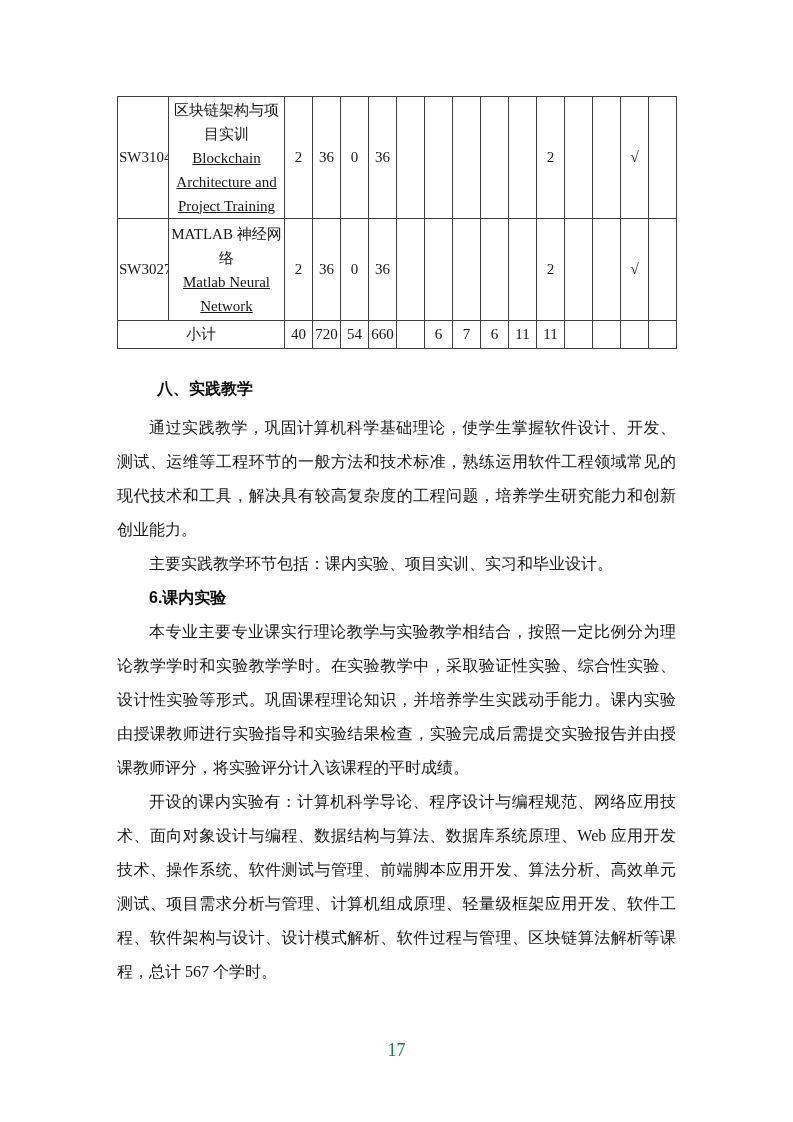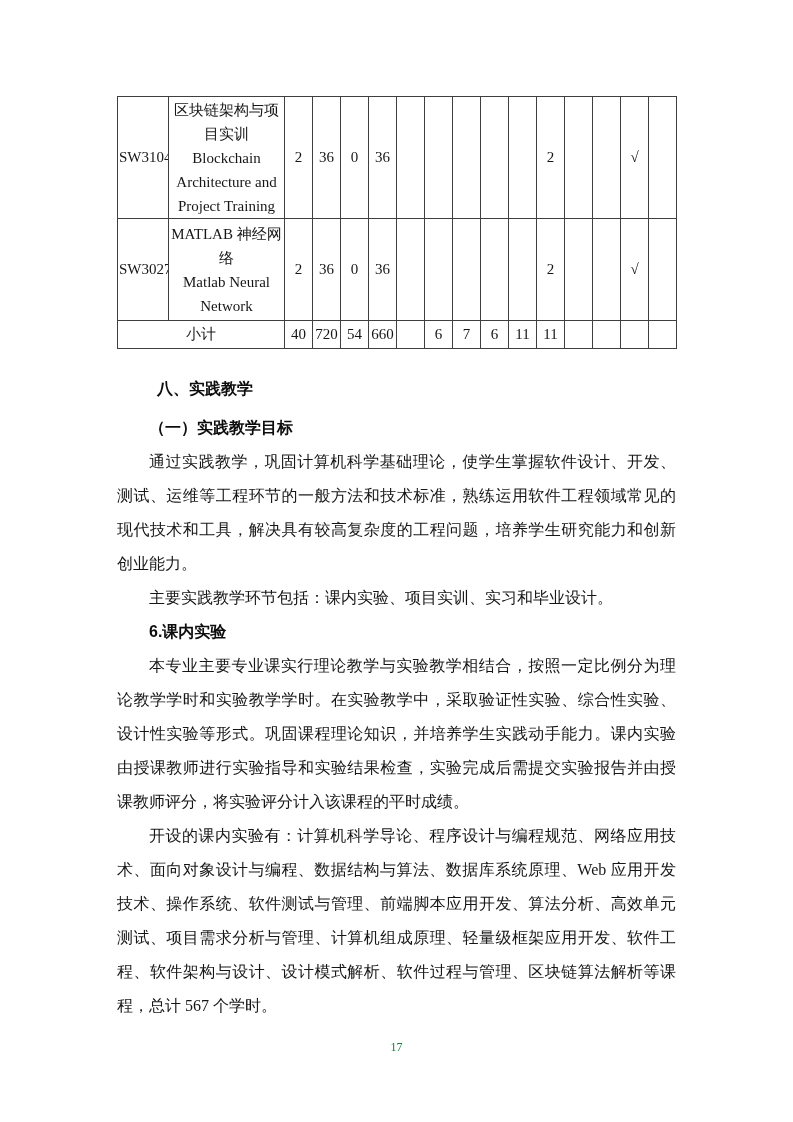--- a/index.html
+++ b/index.html
@@ -35,21 +35,21 @@
     border: 1px solid #3f3f3f;
     padding: 0 1px;
     vertical-align: middle;
     overflow: hidden;
   }
   tr.course-row-1 { height: 122px; }
   tr.course-row-2 { height: 102px; }
   tr.subtotal-row { height: 28px; text-align: center; }
   td.name-cell { line-height: 24px; }
   td.name-cell .zh { display: block; }
-  td.name-cell .en { display: block; }
+  td.name-cell .en { display: block; text-decoration: underline; }
   
   h2.section-heading {
     margin: 24px 0 6px 40px;
     font-family: "Liberation Sans", "DejaVu Sans", sans-serif;
     font-size: 16px;
     font-weight: bold;
     line-height: 32px;
     color: #0d0d0d;
   }
   h3.sub-heading {
@@ -68,21 +68,21 @@
     text-align: justify;
     text-indent: 2em;
     color: #161616;
   }
   .page-number {
     position: absolute;
     left: 0;
     top: 1040px;
     width: 793px;
     text-align: center;
-    font-size: 12px;
+    font-size: 18px;
     color: #15803d;
   }
 </style>
 </head>
 <body>
 
 <div class="page">
   <div class="content">
 
     <table class="course-table">
@@ -162,21 +162,20 @@
           <td></td>
           <td></td>
           <td></td>
           <td></td>
         </tr>
       </tbody>
     </table>
 
     <h2 class="section-heading">八、实践教学</h2>
 
-    <h3 class="sub-heading">（一）实践教学目标</h3>
     <p class="body-para">通过实践教学，巩固计算机科学基础理论，使学生掌握软件设计、开发、测试、运维等工程环节的一般方法和技术标准，熟练运用软件工程领域常见的现代技术和工具，解决具有较高复杂度的工程问题，培养学生研究能力和创新创业能力。</p>
 
     <p class="body-para">主要实践教学环节包括：课内实验、项目实训、实习和毕业设计。</p>
 
     <h3 class="sub-heading">6.课内实验</h3>
     <p class="body-para">本专业主要专业课实行理论教学与实验教学相结合，按照一定比例分为理论教学学时和实验教学学时。在实验教学中，采取验证性实验、综合性实验、设计性实验等形式。巩固课程理论知识，并培养学生实践动手能力。课内实验由授课教师进行实验指导和实验结果检查，实验完成后需提交实验报告并由授课教师评分，将实验评分计入该课程的平时成绩。</p>
     <p class="body-para">开设的课内实验有：计算机科学导论、程序设计与编程规范、网络应用技术、面向对象设计与编程、数据结构与算法、数据库系统原理、Web 应用开发技术、操作系统、软件测试与管理、前端脚本应用开发、算法分析、高效单元测试、项目需求分析与管理、计算机组成原理、轻量级框架应用开发、软件工程、软件架构与设计、设计模式解析、软件过程与管理、区块链算法解析等课程，总计 567 个学时。</p>
 
   </div>
 

